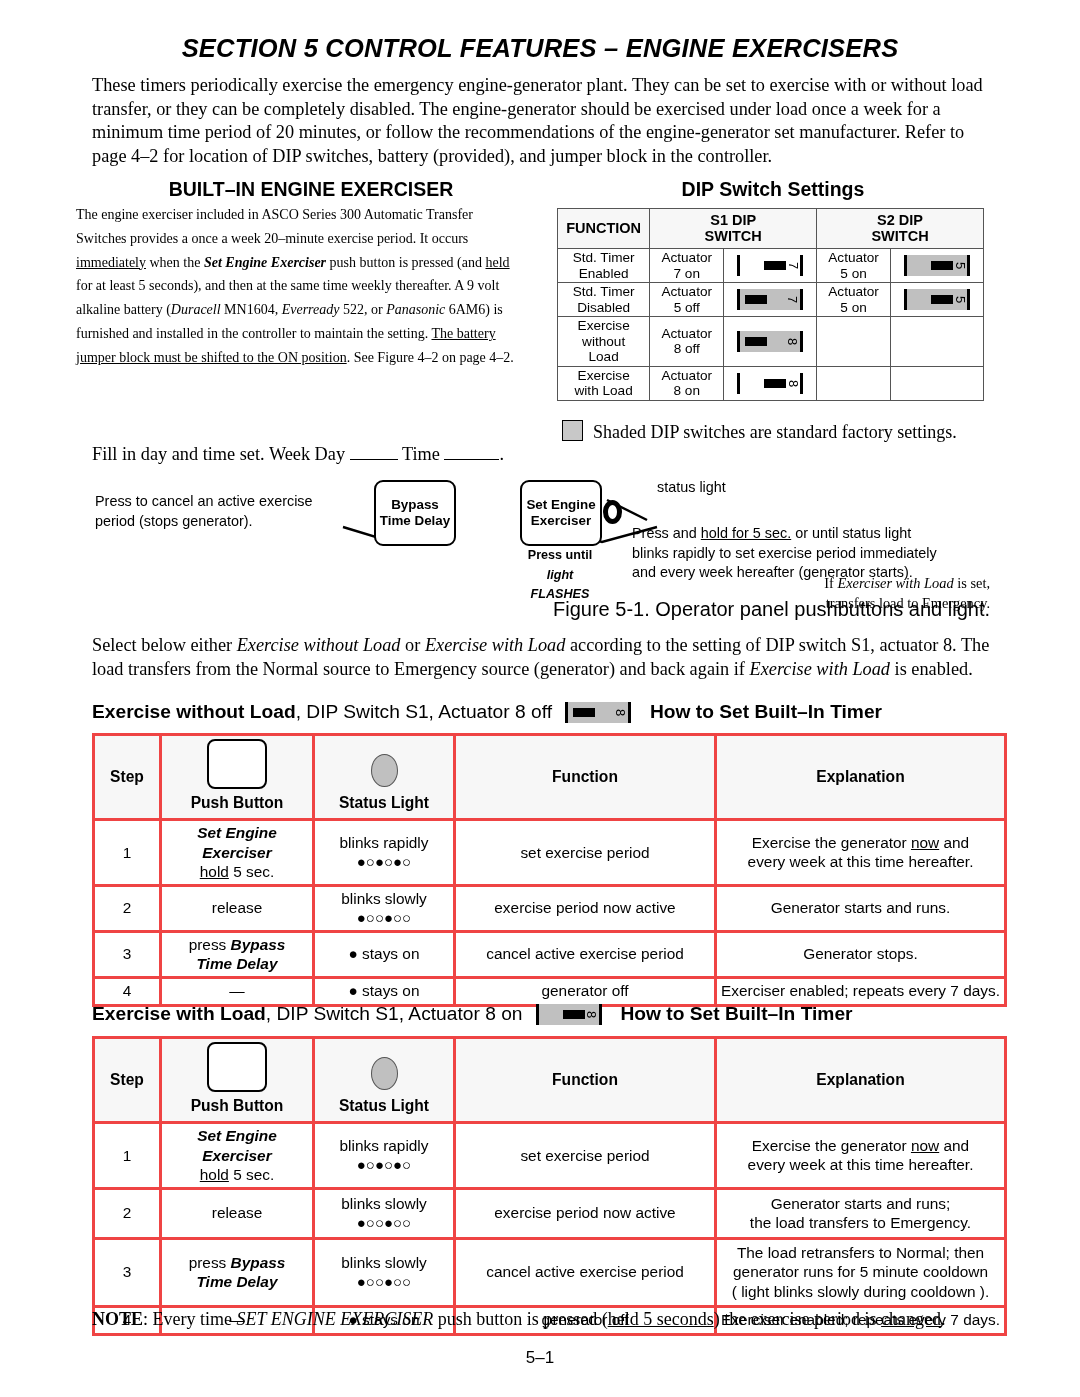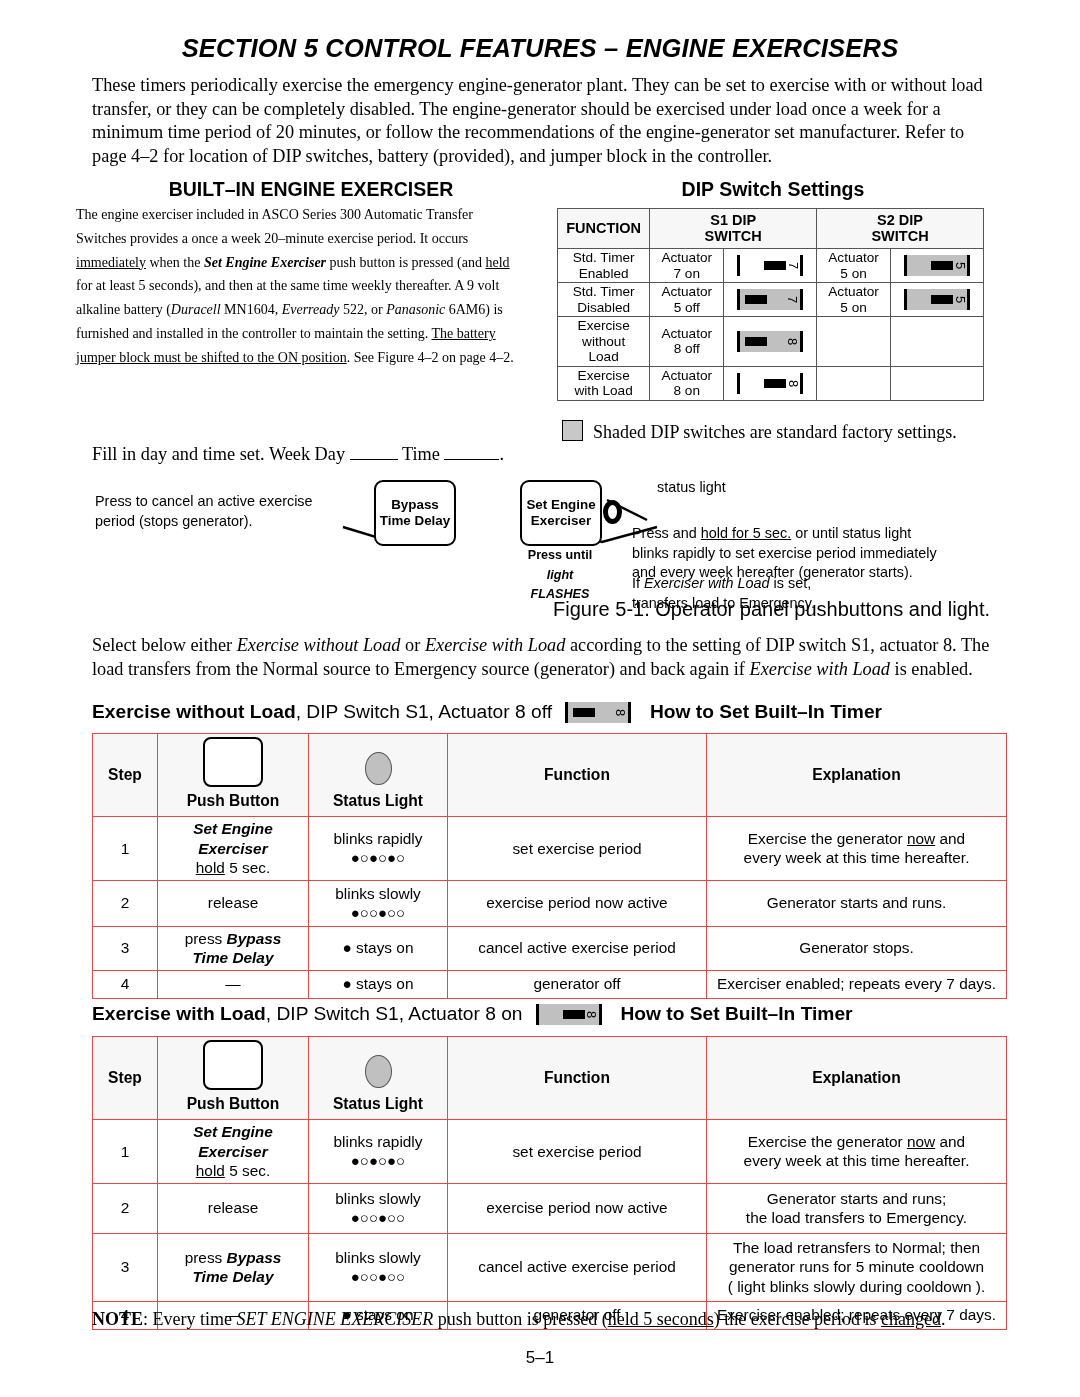--- a/index.html
+++ b/index.html
@@ -249,21 +249,21 @@
   
   table.steps {
     position: absolute;
     left: 92px;
     width: 915px;
     border-collapse: collapse;
     font-family: "Liberation Sans", sans-serif;
     font-size: 15.4px;
   }
   table.steps td, table.steps th {
-    border: 1px solid #ef4444;
+    border: 3px solid #ef4444;
     text-align: center;
     vertical-align: middle;
     line-height: 19.5px;
     padding: 2px 4px;
   }
   table.steps thead td {
     background: #f7f7f7;
     font-weight: bold;
     font-size: 15.6px;
     height: 74px;
@@ -476,21 +476,21 @@
     </div>
 
     <div class="fig-txt" style="left:565px; top:6px;">status light</div>
 
     <div class="fig-txt" style="left:540px; top:24px; width:360px;margin-top:28px;">
       <span>Press and </span><u>hold for 5 sec.</u><span> or until status light</span><br>
       <span>blinks rapidly to set exercise period immediately</span><br>
       <span>and every week hereafter (generator starts).</span>
     </div>
 
-    <div class="fig-txt" style="left:540px; top:102px; width:358px; ">
+    <div class="fig-txt" style="left:540px; top:102px; width:358px; text-align:right;font-family:Liberation Serif, serif;">
       <span>If </span><i>Exerciser with Load</i><span> is set,</span><br>
       <span>transfers load to Emergency.</span>
     </div>
   </div>
 
   <div class="fig-cap">Figure 5-1. Operator panel pushbuttons and light.</div>
 
   <div class="select-p">
     <span>Select below either </span><i>Exercise without Load</i><span> or </span><i>Exercise with Load</i><span> according to the setting of DIP switch S1, actuator 8. The load transfers from the Normal source to Emergency source (generator) and back again if </span><i>Exercise with Load</i><span> is enabled.</span>
   </div>

